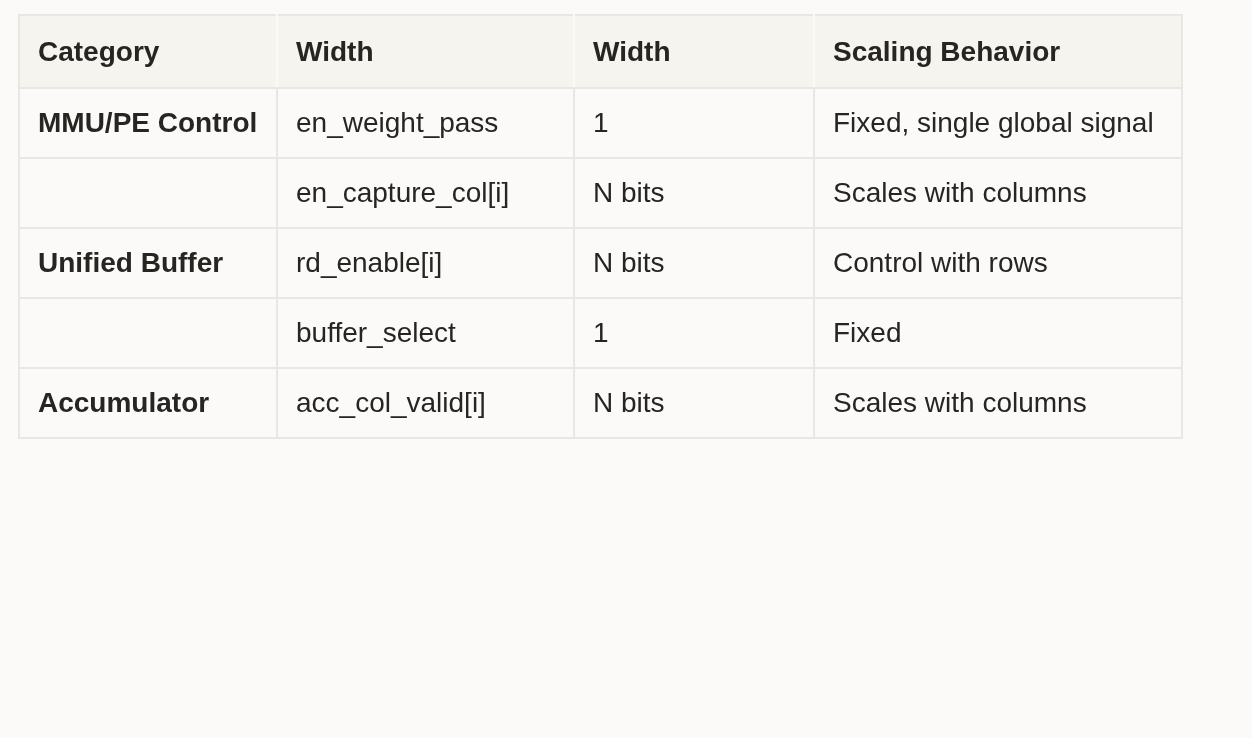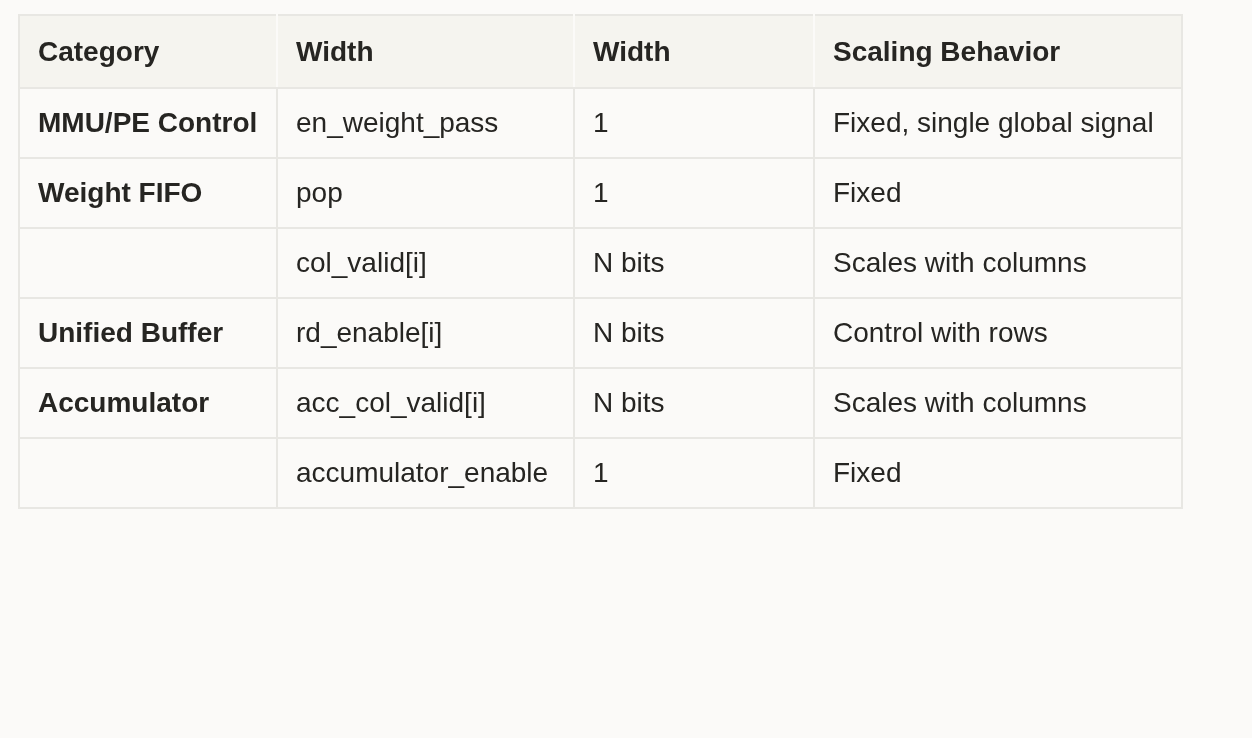--- a/index.html
+++ b/index.html
@@ -71,44 +71,38 @@
       </tr>
     </thead>
     <tbody>
       <tr>
         <td class="cell-category">MMU/PE Control</td>
         <td>en_weight_pass</td>
         <td>1</td>
         <td>Fixed, single global signal</td>
       </tr>
       <tr>
-        <td class="cell-category">Weight FIFO</td>
-        <td>pop</td>
-        <td>1</td>
-        <td>Fixed</td>
-      </tr>
-      <tr>
         <td class="cell-category"></td>
-        <td>col_valid[i]</td>
+        <td>en_capture_col[i]</td>
         <td>N bits</td>
         <td>Scales with columns</td>
       </tr>
       <tr>
         <td class="cell-category">Unified Buffer</td>
         <td>rd_enable[i]</td>
         <td>N bits</td>
         <td>Control with rows</td>
       </tr>
       <tr>
+        <td class="cell-category"></td>
+        <td>buffer_select</td>
+        <td>1</td>
+        <td>Fixed</td>
+      </tr>
+      <tr>
         <td class="cell-category">Accumulator</td>
         <td>acc_col_valid[i]</td>
         <td>N bits</td>
         <td>Scales with columns</td>
-      </tr>
-      <tr>
-        <td class="cell-category"></td>
-        <td>accumulator_enable</td>
-        <td>1</td>
-        <td>Fixed</td>
       </tr>
     </tbody>
   </table>
 </div>
 
 </body></html>

